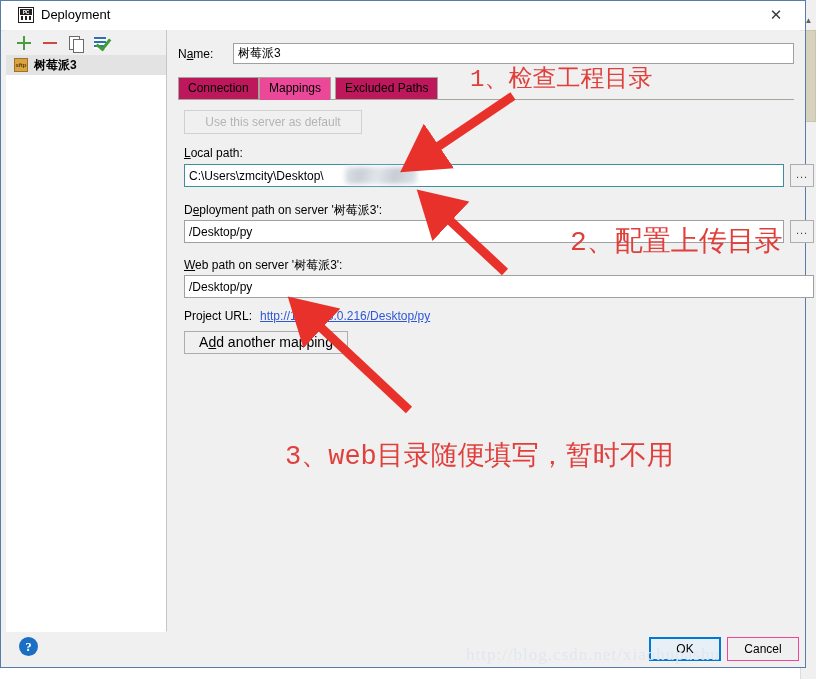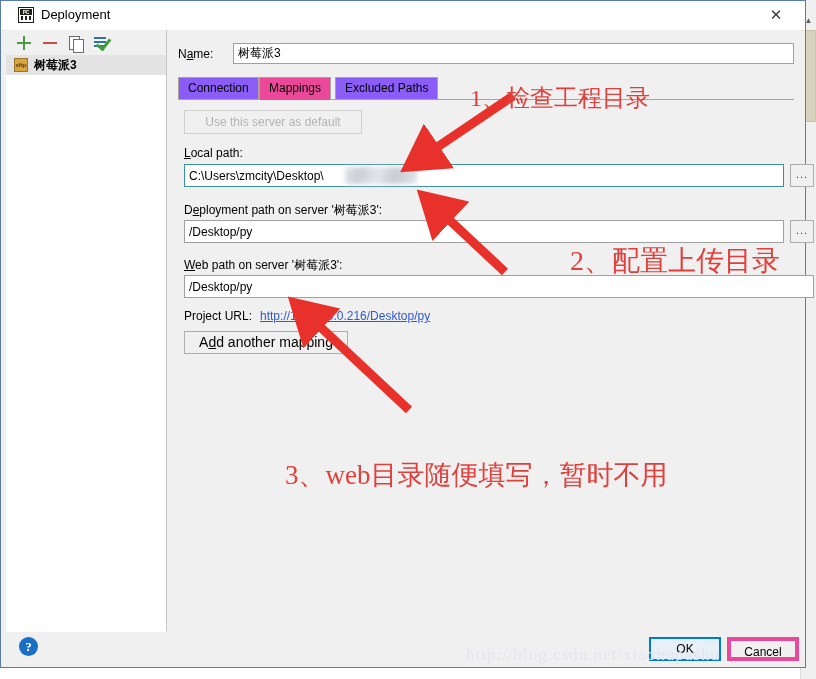--- a/index.html
+++ b/index.html
@@ -267,21 +267,21 @@
     right: 6px;
     height: 22px;
   }
   .tab {
     position: absolute;
     top: 0;
     height: 22px;
     line-height: 21px;
     padding: 0 9px;
     font-size: 12px;
-    background: #8b5cf6;
+    background: #be185d;
     border: 1px solid #a8a49c;
     border-bottom: none;
     box-sizing: border-box;
     cursor: default;
   }
   .tab.selected {
     background: #ec4899;
     border-color: #a8a49c;
     height: 23px;
     z-index: 3;
@@ -423,21 +423,21 @@
     font-family: "Liberation Sans", sans-serif;
     text-align: center;
     line-height: 20px;
     cursor: default;
   }
   .cancel-btn {
     position: absolute;
     right: 6px; top: 5px;
     width: 72px; height: 24px;
     background: #f0f0f0;
-    border: 4px solid #ec4899;
+    border: 1px solid #ec4899;
     box-sizing: border-box;
     font-size: 12px;
     font-family: "Liberation Sans", sans-serif;
     text-align: center;
     line-height: 22px;
     cursor: default;
   }
 
   
   .watermark {
@@ -454,23 +454,22 @@
   
   .annot-layer {
     position: absolute;
     left: 0; top: 0;
     width: 816px; height: 679px;
     pointer-events: none;
   }
   .annot-text {
     position: absolute;
     color: #e0403c;
-    font-family: Liberation Serif, serif;
+    font-family: Liberation Mono, monospace;
     white-space: nowrap;
-    margin-top: 20px;
   }
   .annot-1 { left: 470px; top: 62px; font-size: 24px; }
   .annot-2 { left: 570px; top: 222px; font-size: 28px; }
   .annot-3 { left: 285px; top: 437px; font-size: 27px; }
 </style>
 </head>
 <body>
 
 <div id="root">
 

